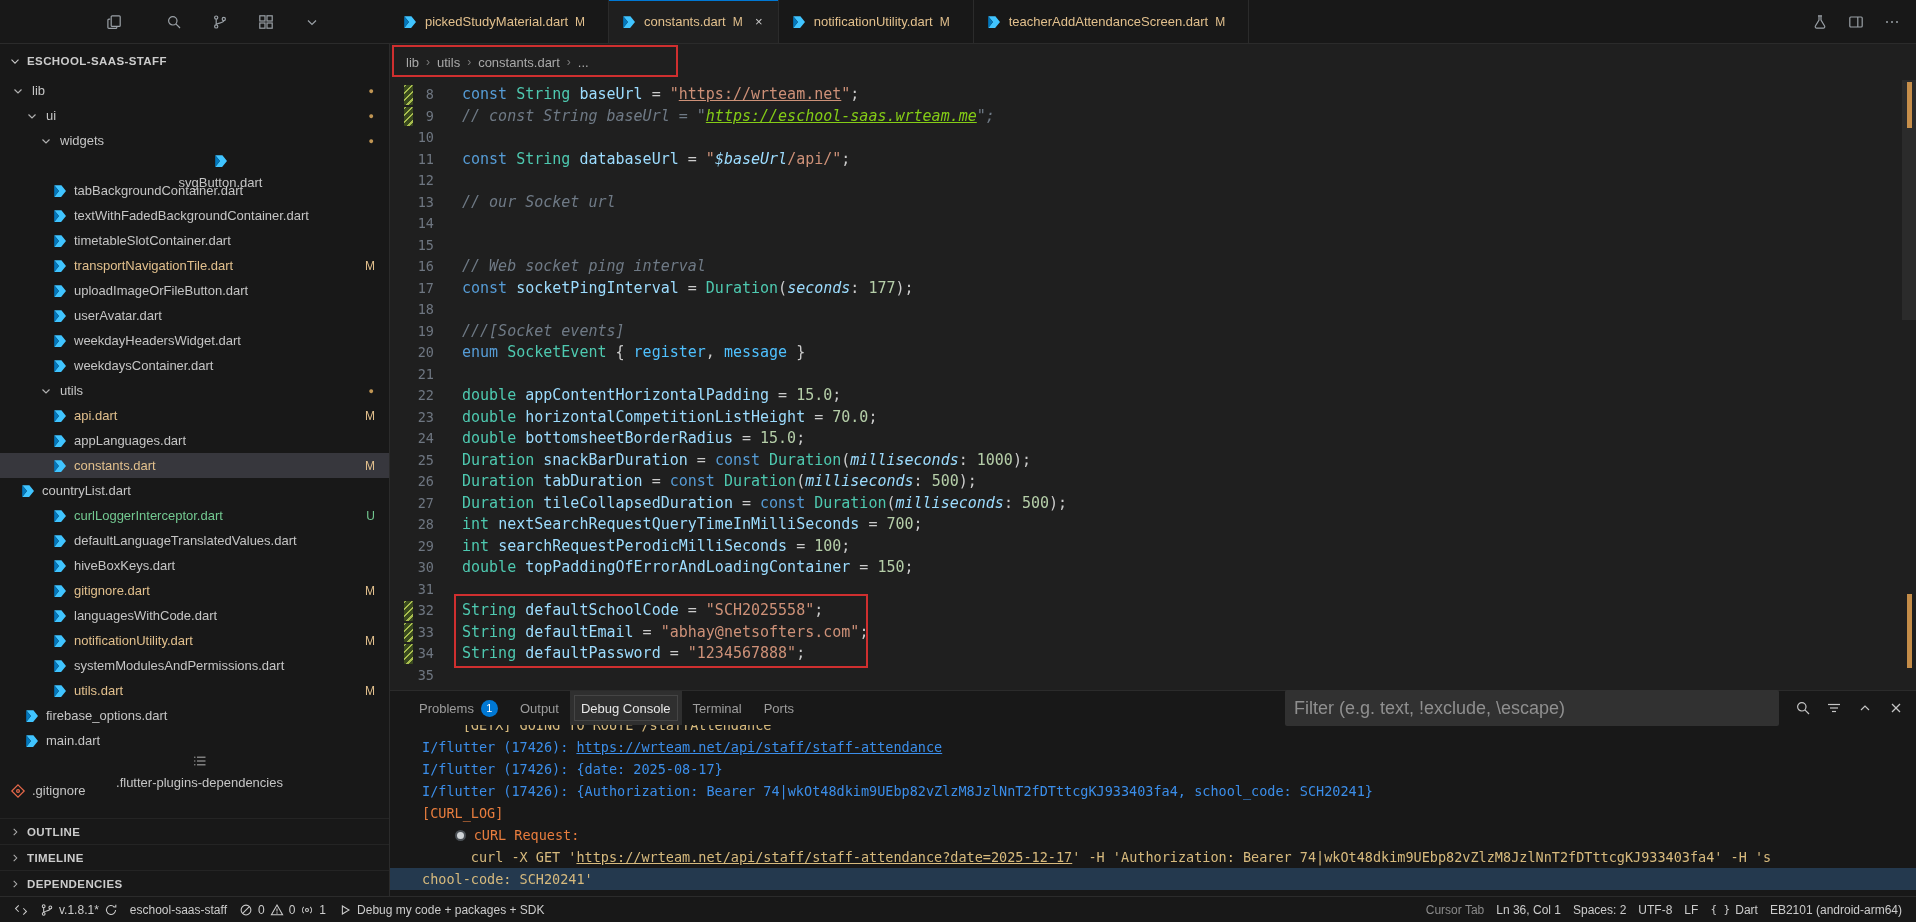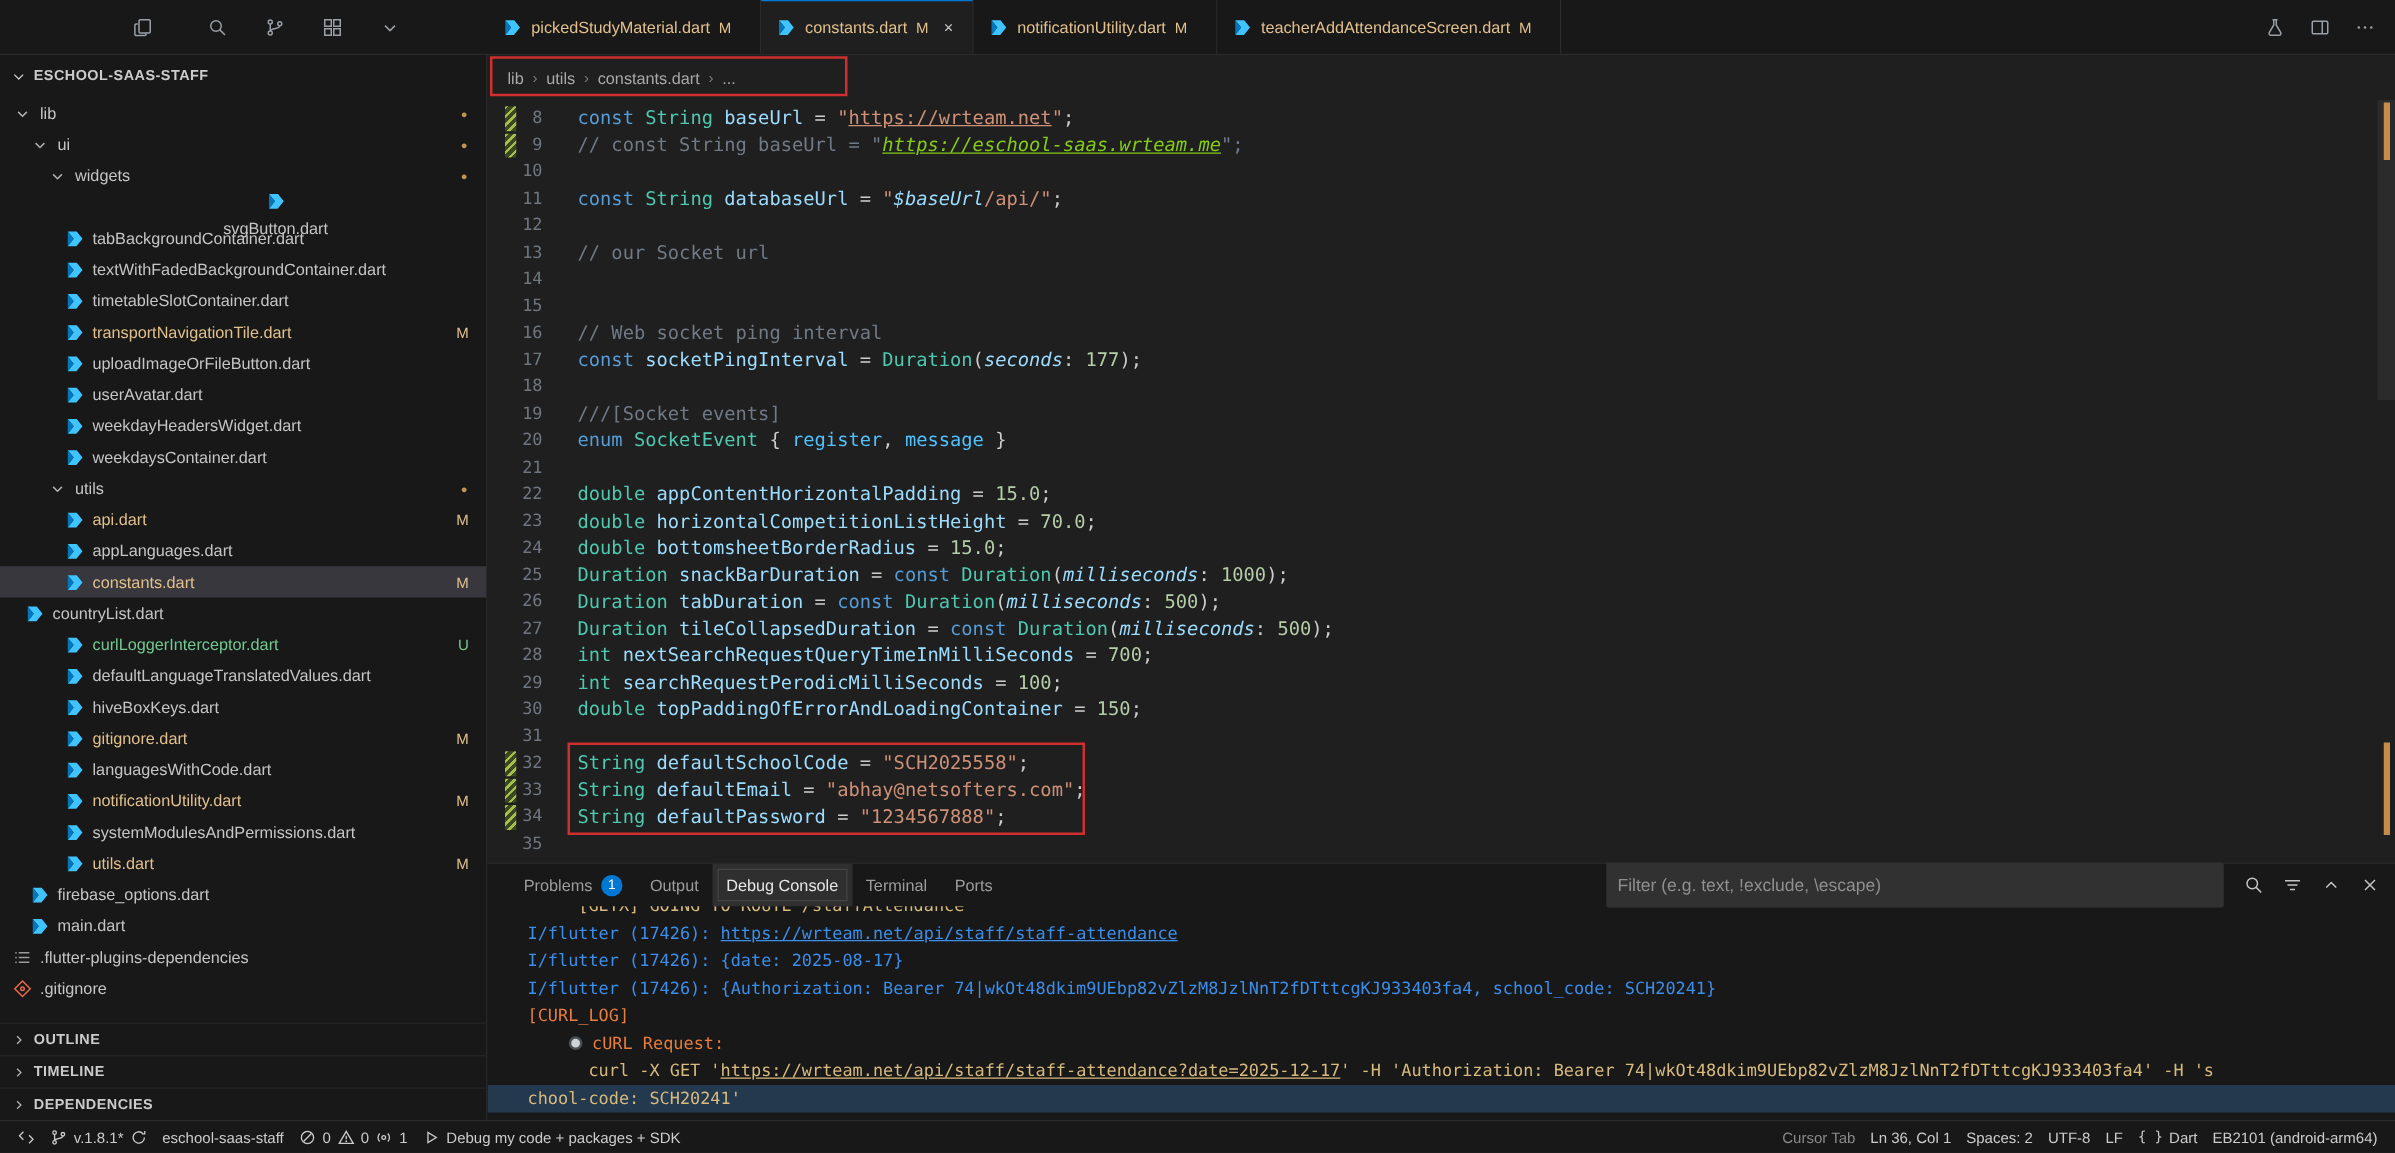--- a/index.html
+++ b/index.html
@@ -50,37 +50,37 @@
   .bc-annotation { position:absolute; left:2px; top:1px; width:286px; height:32px; border:2px solid #cf2f2f; pointer-events:none; }
 
   .code { position:relative; height:610px; flex:none; padding-top:4px; font-family:"DejaVu Sans Mono",monospace; font-size:15px; overflow:hidden; }
   .cline { height:21.5px; line-height:21.5px; display:flex; position:relative; white-space:pre; }
   .ln { width:44px; flex:none; text-align:right; color:#6e7681; font-size:13.5px; }
   .lc { padding-left:28px; color:#cccccc; }
   .stripe { position:absolute; left:14px; top:1px; bottom:1px; width:9px;
             background:repeating-linear-gradient(135deg,#a8bd4f 0 2px,#3a4a1e 2px 5px); border-radius:1px; }
   .tok-k{color:#569cd6} .tok-t{color:#4ec9b0} .tok-v{color:#9cdcfe} .tok-s{color:#ce9178}
   .tok-sl{color:#ce9178;text-decoration:underline} .tok-nu{color:#b5cea8}
-  .tok-c{color:#6f7a86;} .tok-cl{color:#84cc16;font-style:italic;text-decoration:underline}
+  .tok-c{color:#6f7a86;font-style:italic} .tok-cl{color:#84cc16;font-style:italic;text-decoration:underline}
   .tok-i{color:#9cdcfe;font-style:italic} .tok-pr{color:#9cdcfe;font-style:italic}
   .tok-e{color:#4fc1ff} .tok-p{color:#cccccc}
   .code-annotation { position:absolute; left:64px; top:514px; width:414px; height:74px; border:2px solid #cf2f2f; pointer-events:none; }
   .ruler { position:absolute; right:0; top:0; width:14px; height:100%; }
   .rthumb { position:absolute; right:0; top:0; width:14px; height:240px; background:rgba(121,121,121,.14); }
   .rmark { position:absolute; right:4px; width:5px; background:rgba(226,160,80,.85); }
   .rmark.m1 { top:2px; height:46px; }
   .rmark.m2 { top:514px; height:74px; }
 
   
   .panel { flex:1; min-height:0; border-top:1px solid #2b2b2b; background:#181818; display:flex; flex-direction:column; }
   .panel-header { height:34px; flex:none; display:flex; align-items:center; padding:0 12px 0 18px; }
   .ptab { height:100%; display:flex; align-items:center; gap:7px; padding:0 11px; color:#9d9d9d; cursor:pointer; position:relative; }
   .ptab.active { color:#e7e7e7; background:#2f2f2f; outline:1px solid #454545; outline-offset:-5px; }
   .pbadge { background:#0078d4; color:#ffffff; min-width:17px; height:17px; border-radius:9px; display:flex; align-items:center; justify-content:center; font-size:11px; padding:0 4px; }
-  .pfilter { margin-left:auto; width:494px; height:36px; background:#313131; border:none; border-radius:2px; color:#ec4899; font-size:14px; padding:0 9px; outline:none; }
+  .pfilter { margin-left:auto; width:494px; height:36px; background:#313131; border:none; border-radius:2px; color:#ec4899; font-size:18px; padding:0 9px; outline:none; }
   .pfilter::placeholder { color:#8f8f8f; }
   .phicons { display:flex; align-items:center; gap:15px; margin-left:16px; color:#c5c5c5; }
   .console { flex:1; overflow:hidden; font-family:"DejaVu Sans Mono",monospace; font-size:13.5px; padding-left:32px; }
   .crow { height:22px; line-height:22px; white-space:pre; }
   .crow.clipped { margin-top:-11px; }
   .crow.selected { background:rgba(56,104,156,.42); margin-left:-32px; padding-left:32px; }
   .c-blue { color:#3b8eea; } .c-yellow { color:#d7ba7d; } .c-orange { color:#e87d3e; }
   .clink { text-decoration:underline; cursor:pointer; }
   .curl-dot { display:inline-block; width:11px; height:11px; border-radius:50%; background:#cfd3d6; border:2px solid #4a4f54; vertical-align:-1px; }
 
@@ -453,21 +453,21 @@
         </div>
         <div class="trow" style="padding-left: 24px;">
           <span class="icon ficon">
             <svg viewBox="0 0 16 16" style="stroke:none">
               <path fill="#40c4ff" d="M2.2 2.2h7.2L14 8l-4.9 6H2.2l4.7-6z"></path>
               <path fill="#0277bd" d="M2.2 2.2 6.9 8l-4.7 6z"></path>
             </svg>
           </span>
           <span class="tlabel ">main.dart</span>
         </div>
-        <div class="trow" style="padding-left: 10px;">
+        <div class="trow" style="padding-left: 10px; flex-direction: column;">
           <span class="icon ficon">
             <svg viewBox="0 0 16 16" style="stroke:#9a9a9a">
               <line x1="5" y1="4.2" x2="13.5" y2="4.2"></line>
               <line x1="5" y1="8" x2="13.5" y2="8"></line>
               <line x1="5" y1="11.8" x2="13.5" y2="11.8"></line>
               <circle cx="2.8" cy="4.2" r=".7" fill="#9a9a9a" stroke="none"></circle>
               <circle cx="2.8" cy="8" r=".7" fill="#9a9a9a" stroke="none"></circle>
               <circle cx="2.8" cy="11.8" r=".7" fill="#9a9a9a" stroke="none"></circle>
             </svg>
           </span>

